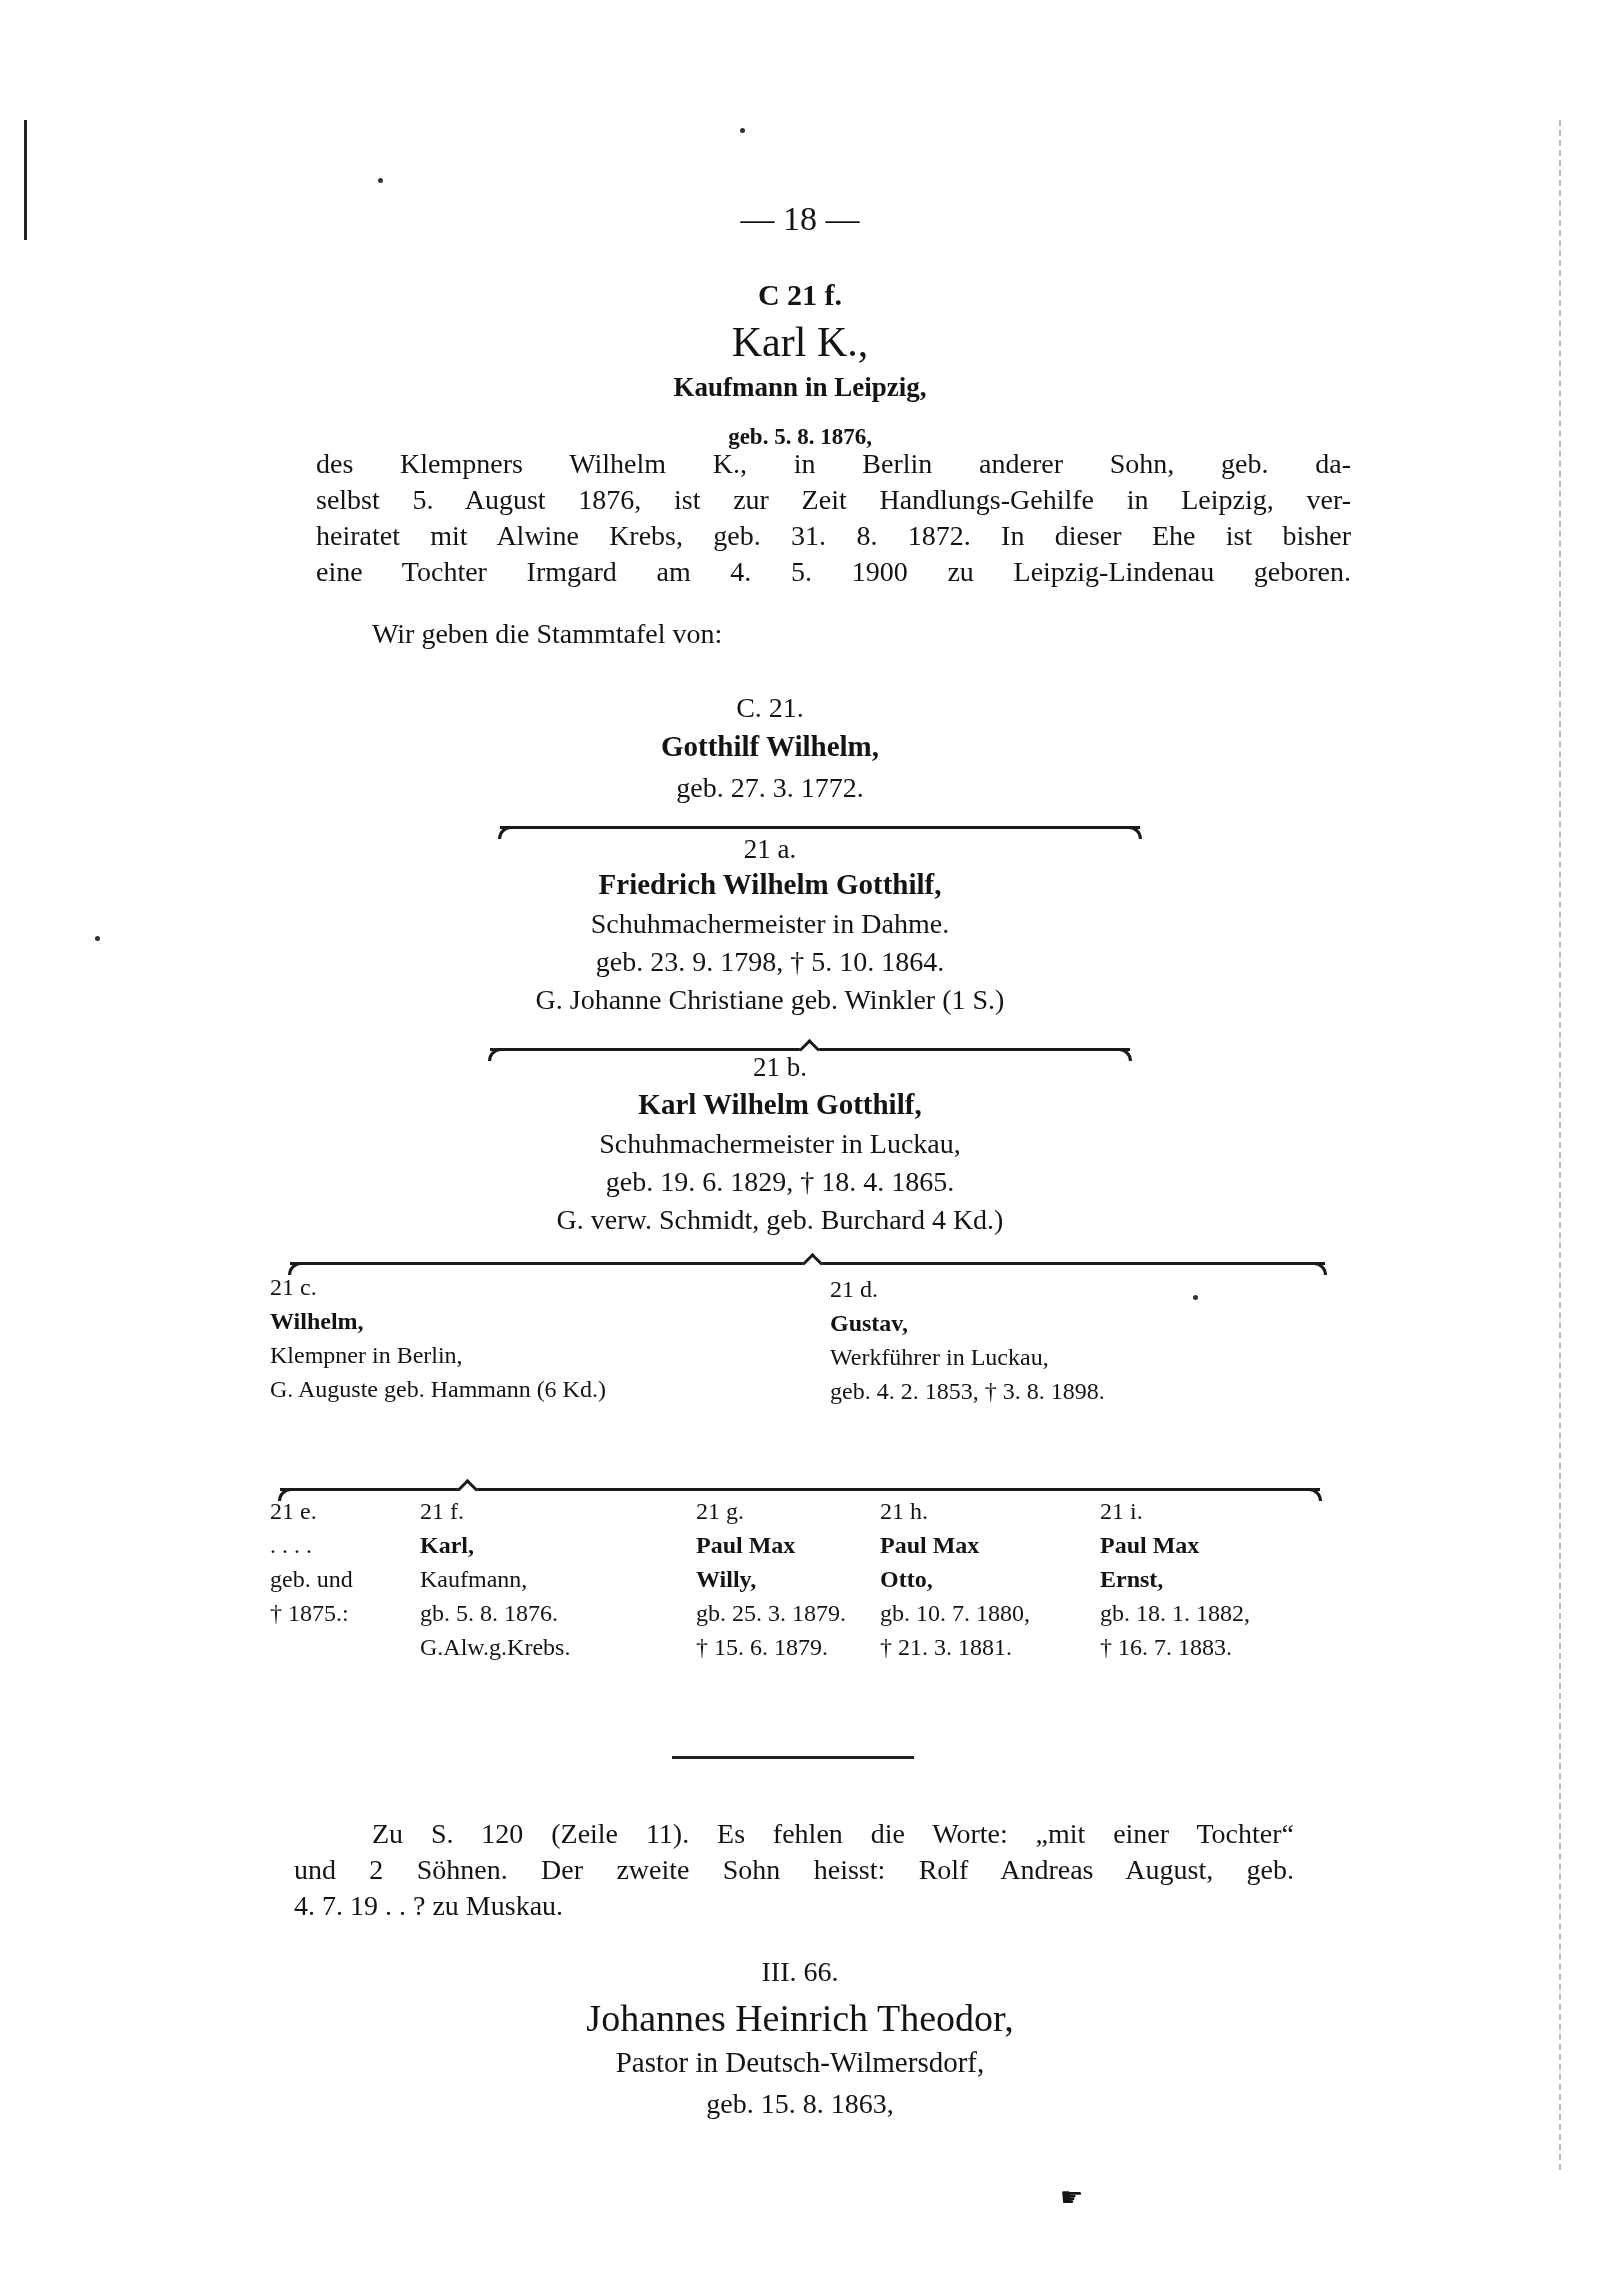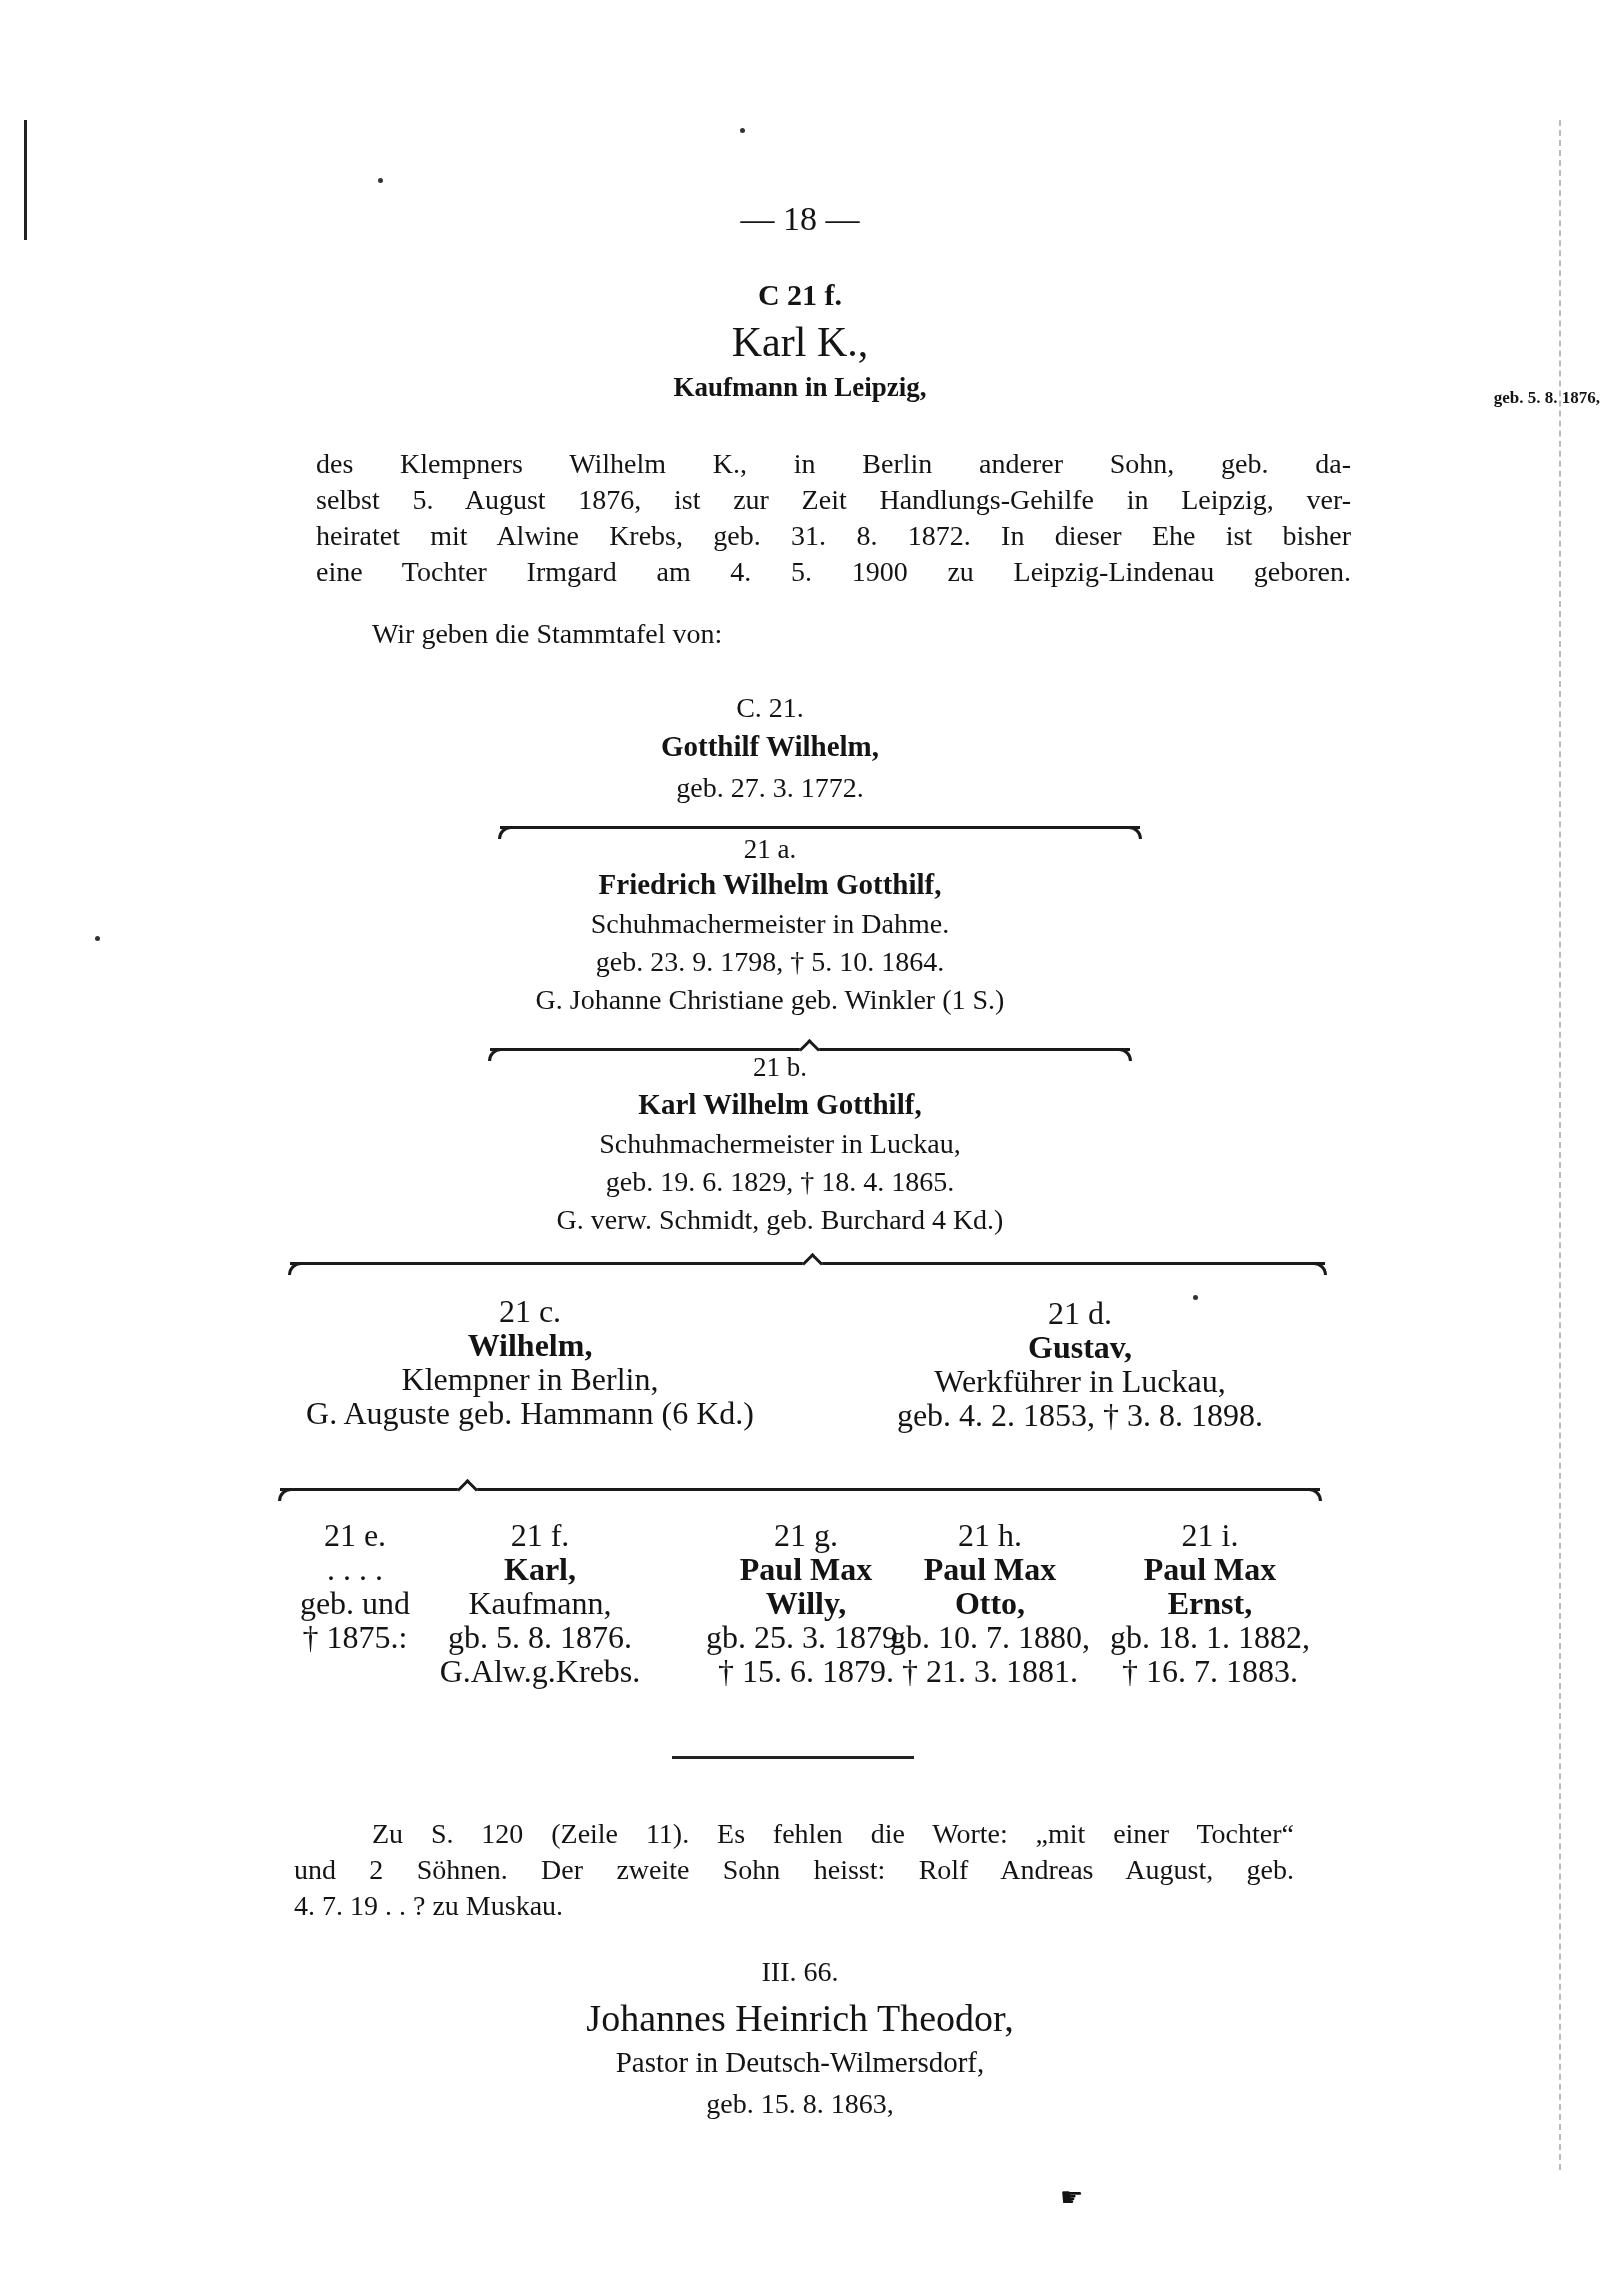--- a/index.html
+++ b/index.html
@@ -6,37 +6,37 @@
   body { width:1600px; height:2270px; position:relative; overflow:hidden;
          font-family:"Liberation Serif","DejaVu Serif",serif; color:#141414; }
   .c { position:absolute; left:0; width:100%; text-align:center; white-space:nowrap; }
   .b { font-weight:bold; }
   .t { position:absolute; white-space:nowrap; }
   .line { position:absolute; border-top:3px solid #1a1a1a; }
   .line.l::before { content:""; position:absolute; left:-2px; top:-3px; width:14px; height:10px; border-left:3px solid #1a1a1a; border-top:3px solid #1a1a1a; border-top-left-radius:14px; }
   .line.r::after { content:""; position:absolute; right:-2px; top:-3px; width:14px; height:10px; border-right:3px solid #1a1a1a; border-top:3px solid #1a1a1a; border-top-right-radius:14px; }
   .peak { position:absolute; top:-9px; width:12px; height:12px; border-left:3px solid #1a1a1a; border-top:3px solid #1a1a1a; transform:rotate(45deg); background:#fff; }
   .para { position:absolute; left:316px; width:1035px; font-size:28px; line-height:36px; text-align:justify; }
-  .col { position:absolute; text-align:center; font-size:32px; line-height:34px; white-space:nowrap;margin-top:24px; }
+  .col { position:absolute; text-align:left; font-size:24px; line-height:34px; white-space:nowrap; }
   .margin-l { position:absolute; left:24px; top:120px; width:3px; height:120px; background:#222; }
   .margin-r { position:absolute; right:38px; top:120px; width:1px; height:2050px; border-left:2px dashed #bbb; }
   .dot { position:absolute; width:5px; height:5px; background:#333; border-radius:50%; }
 </style>
 </head>
 <body>
 
 <div class="margin-l"></div>
 <div class="margin-r"></div>
 
 <div class="c" style="top:200px;font-size:34px;">— 18 —</div>
 
 <div class="c b" style="top:278px;font-size:30px;">C 21 f.</div>
 <div class="c" style="top:318px;font-size:42px;">Karl K.,</div>
 <div class="c b" style="top:372px;font-size:27px;">Kaufmann in Leipzig,</div>
-<div class="c b" style="top:388px;font-size:17px;text-align:right;">geb. 5. 8. 1876,</div>
+<div class="c b" style="top:424px;font-size:23px;">geb. 5. 8. 1876,</div>
 
 <div class="para" style="top:446px;">
   <div style="text-align-last:justify">des Klempners Wilhelm K., in Berlin anderer Sohn, geb. da-</div>
   <div style="text-align-last:justify">selbst 5. August 1876, ist zur Zeit Handlungs-Gehilfe in Leipzig, ver-</div>
   <div style="text-align-last:justify">heiratet mit Alwine Krebs, geb. 31. 8. 1872. In dieser Ehe ist bisher</div>
   <div style="text-align-last:justify">eine Tochter Irmgard am 4. 5. 1900 zu Leipzig-Lindenau geboren.</div>
 </div>
 <div class="t" style="left:372px;top:618px;font-size:28px;">Wir geben die Stammtafel von:</div>
 
 <div class="c" style="top:692px;font-size:28px;left:-30px;">C. 21.</div>

